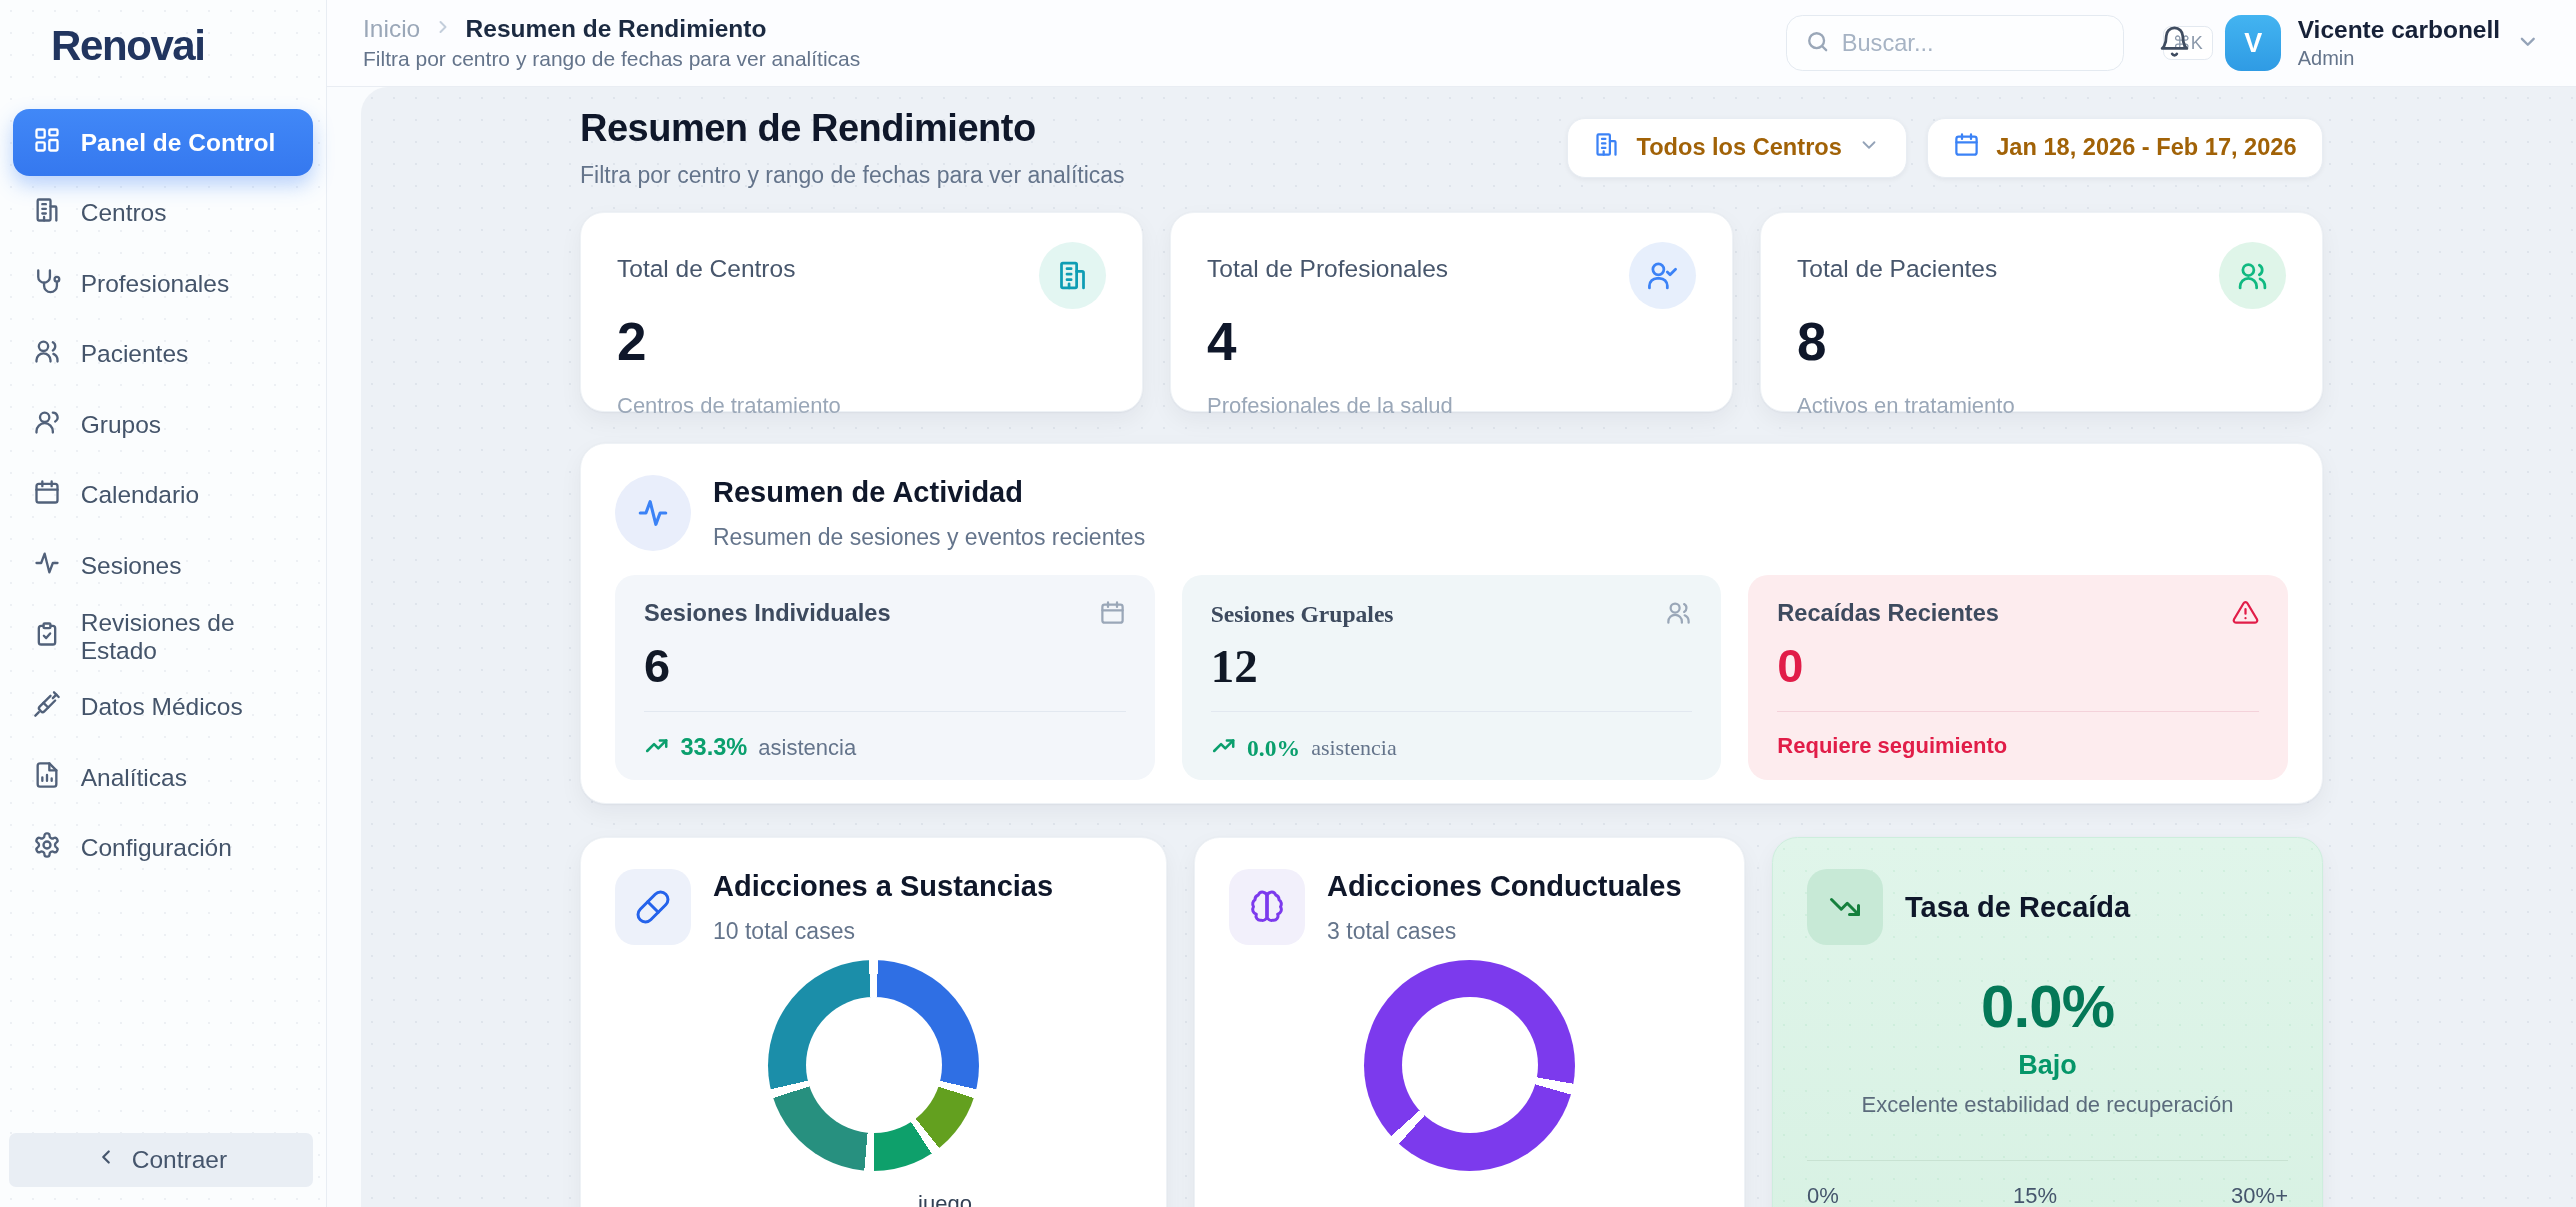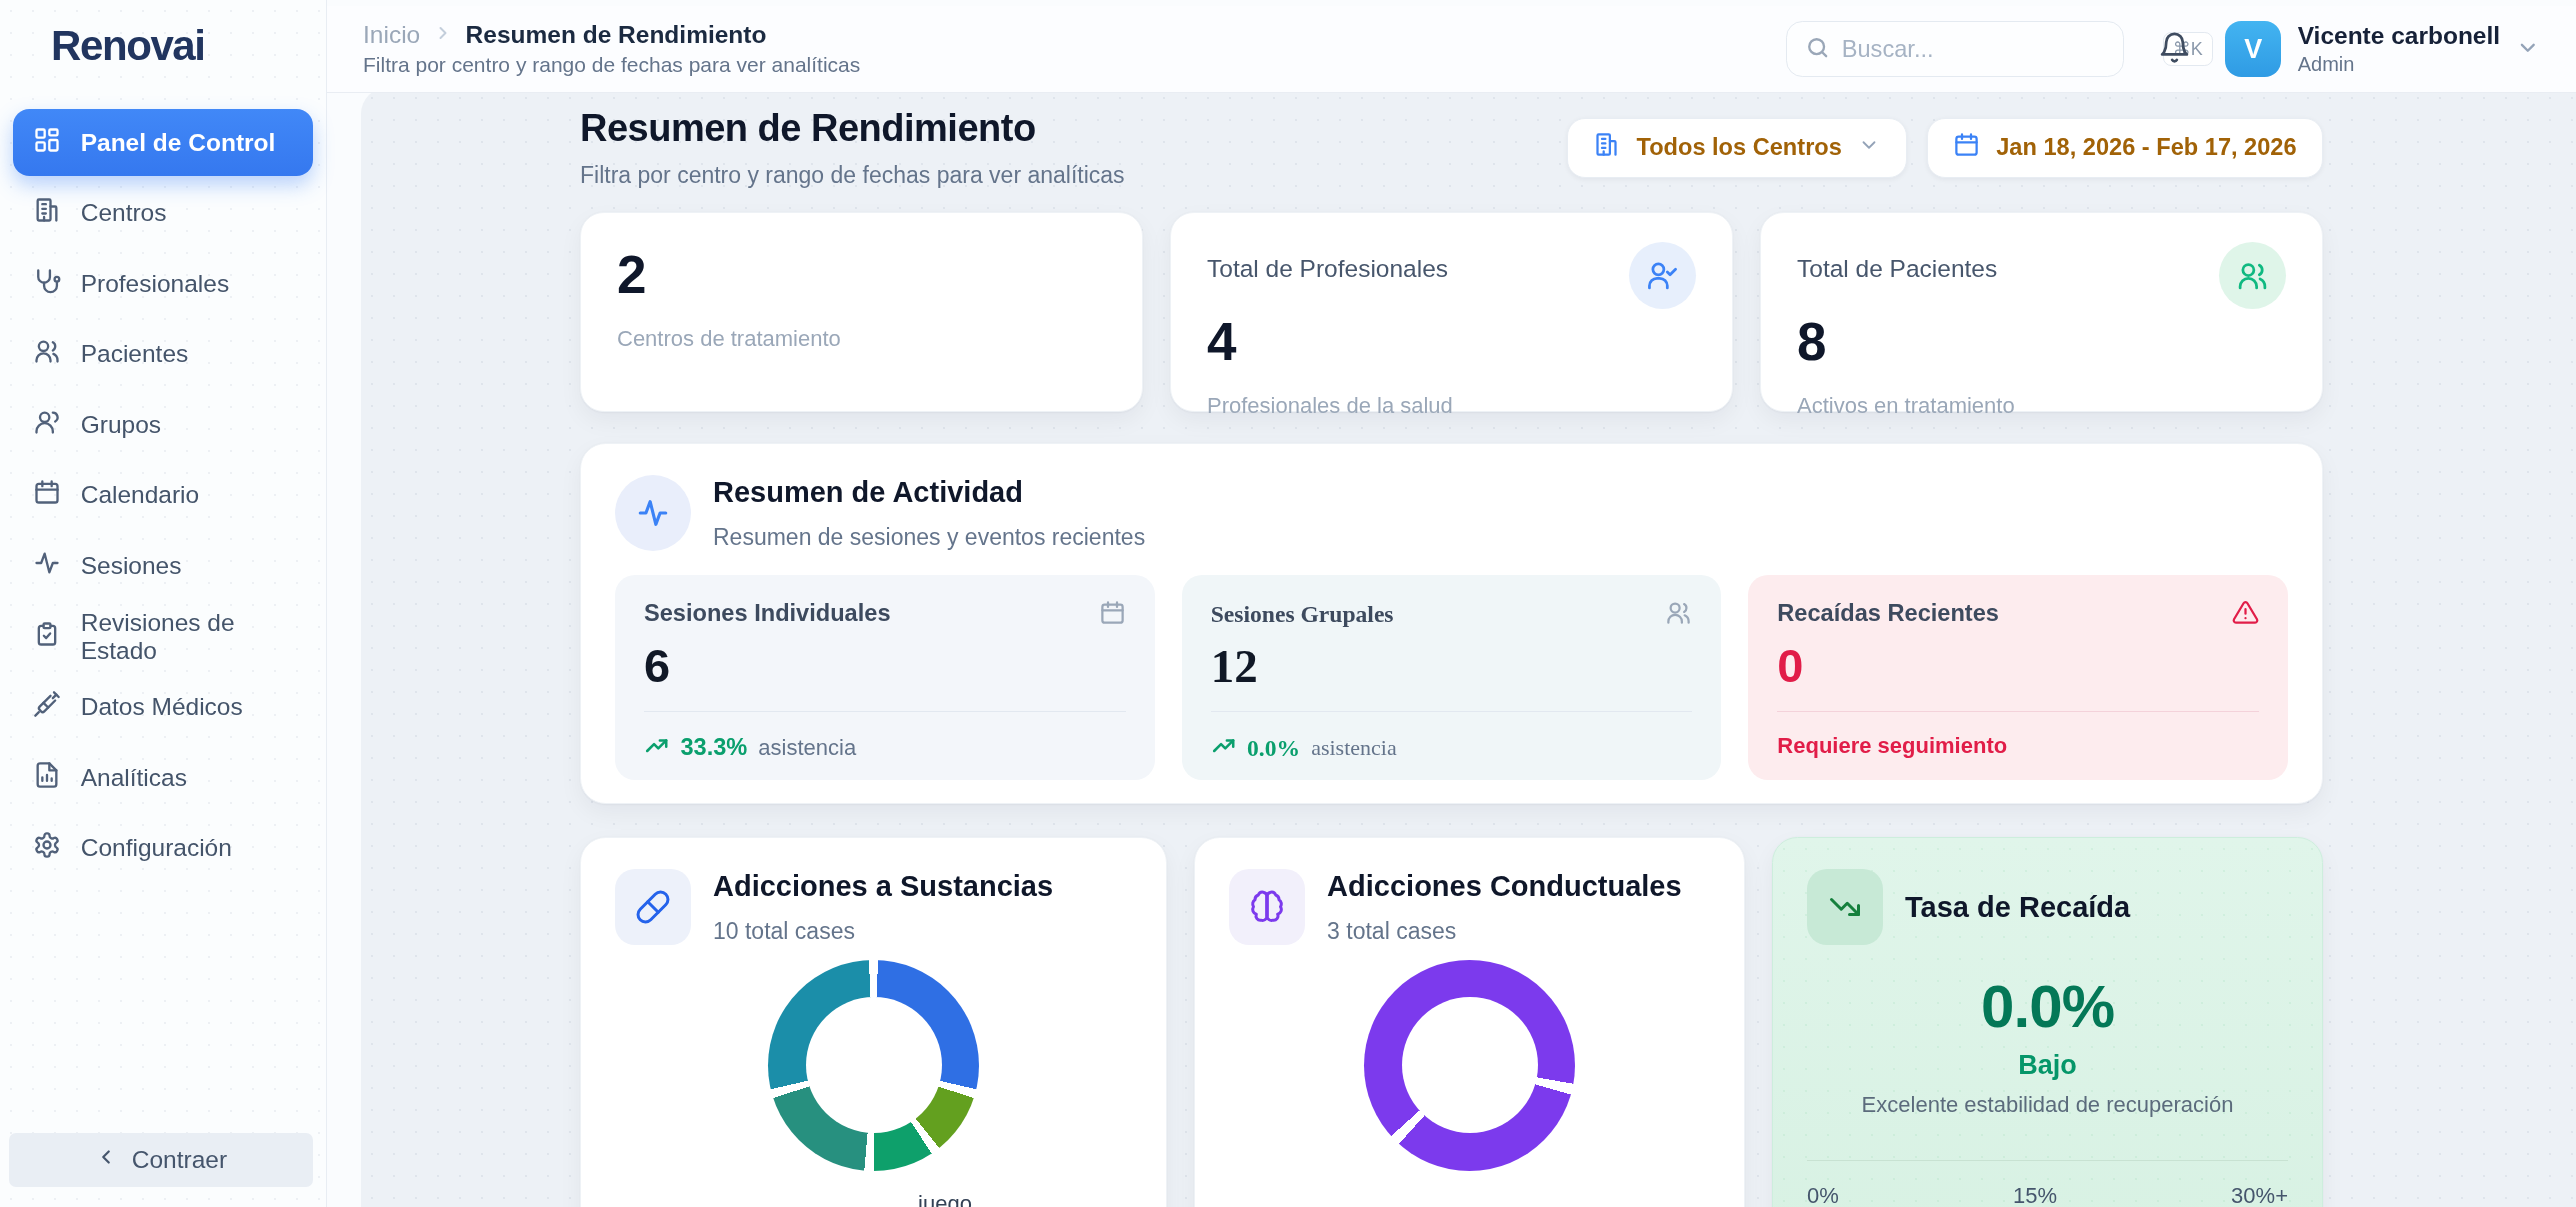--- a/index.html
+++ b/index.html
@@ -15,21 +15,21 @@
     color:#44546a; font-size:24.5px; font-weight:500; cursor:pointer; }
   .nav-item svg{ width:28px; height:28px; stroke:#51617a; stroke-width:2; fill:none; stroke-linecap:round; stroke-linejoin:round; flex:none; }
   .nav-item.active{ background:linear-gradient(180deg,#4188f7,#3578ef); color:#ffffff; font-weight:600; box-shadow:0 9px 20px rgba(59,130,246,.35); }
   .nav-item.active svg{ stroke:#ffffff; }
   .collapse-btn{ position:absolute; left:9px; right:12.7px; bottom:20px; height:54px; background:#e9eef4; border-radius:7px;
     display:flex; align-items:center; justify-content:center; gap:14.5px; color:#45556c; font-size:24.5px; font-weight:500; cursor:pointer; }
   .collapse-btn svg{ width:22px; height:22px; stroke:#45556c; stroke-width:2.4; fill:none; stroke-linecap:round; stroke-linejoin:round; }
 
   
   .header{ position:absolute; left:327px; top:0; right:0; height:87px; background:#fcfdff; border-bottom:0.9px solid #e9edf3;
-    display:flex; align-items:center; padding:0 36px; z-index:4;margin-top:6px; }
+    display:flex; align-items:center; padding:0 36px; z-index:4; }
   .crumbs{ display:flex; flex-direction:column; justify-content:center; }
   .crumb-row{ display:flex; align-items:center; gap:12.7px; }
   .crumb-home{ font-size:24.5px; color:#9aa7b8; cursor:pointer; }
   .crumb-sep svg{ width:20px; height:20px; stroke:#c3cedb; stroke-width:2.4; fill:none; stroke-linecap:round; stroke-linejoin:round; }
   .crumb-cur{ font-size:24.5px; color:#1b2a41; font-weight:600; }
   .crumb-sub{ font-size:21px; color:#64748b; margin-top:4.5px; }
   .header-right{ margin-left:auto; display:flex; align-items:center; }
   .search-box{ width:338px; height:56px; background:#fdfeff; border:0.9px solid #e4eaf1; border-radius:16.3px; display:flex; align-items:center; padding:0 12.7px 0 18px; }
   .search-box svg{ width:25.4px; height:25.4px; stroke:#9aa7b8; stroke-width:2.2; fill:none; stroke-linecap:round; }
   .search-input{ flex:1; border:none; outline:none; background:transparent; font-size:23.6px; color:#334155; padding:0 11px; font-family:"Liberation Sans",sans-serif; }
@@ -296,20 +296,30 @@
                 <rect x="3" y="5" width="18" height="16" rx="2"></rect>
                 <path d="M8 3v4M16 3v4M3 10h18"></path>
               </svg></span>
           <span>Jan 18, 2026 - Feb 17, 2026</span>
         </div>
       </div>
     </div>
 
     <div class="grid3 stats-row">
       <div class="stat-card">
+        <div class="stat-top">
+          <div class="stat-label">Total de Centros</div>
+          <div class="stat-icon ic-teal">
+              <svg viewBox="0 0 24 24" width="33" height="33">
+                <rect x="4" y="3" width="11" height="18" rx="1"></rect>
+                <path d="M15 9h4a1 1 0 0 1 1 1v11"></path>
+                <path d="M8 7h3M8 11h3M8 15h3M9.5 21v-3"></path>
+              </svg>
+            </div>
+        </div>
         <div class="stat-value">2</div>
         <div class="stat-caption">Centros de tratamiento</div>
       </div>
       <div class="stat-card">
         <div class="stat-top">
           <div class="stat-label">Total de Profesionales</div>
           <div class="stat-icon ic-blue">
               <svg viewBox="0 0 24 24" width="33" height="33">
                 <circle cx="9" cy="7.5" r="4"></circle>
                 <path d="M2.5 21v-1.5a5.5 5.5 0 0 1 5.5-5.5h2a5.5 5.5 0 0 1 5.5 5.5V21"></path>

